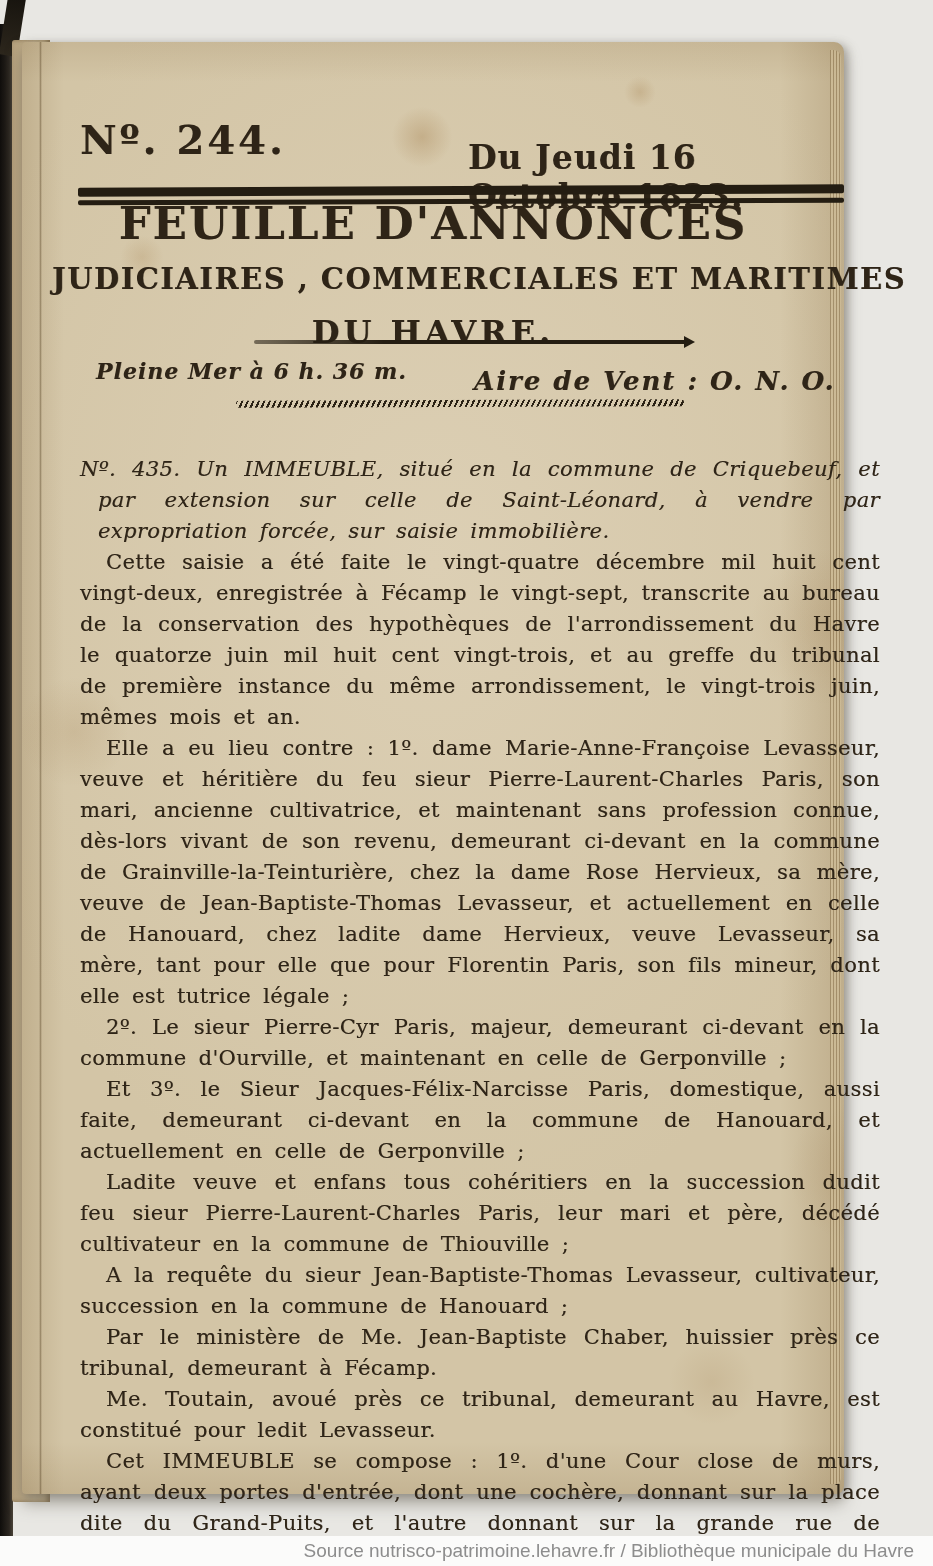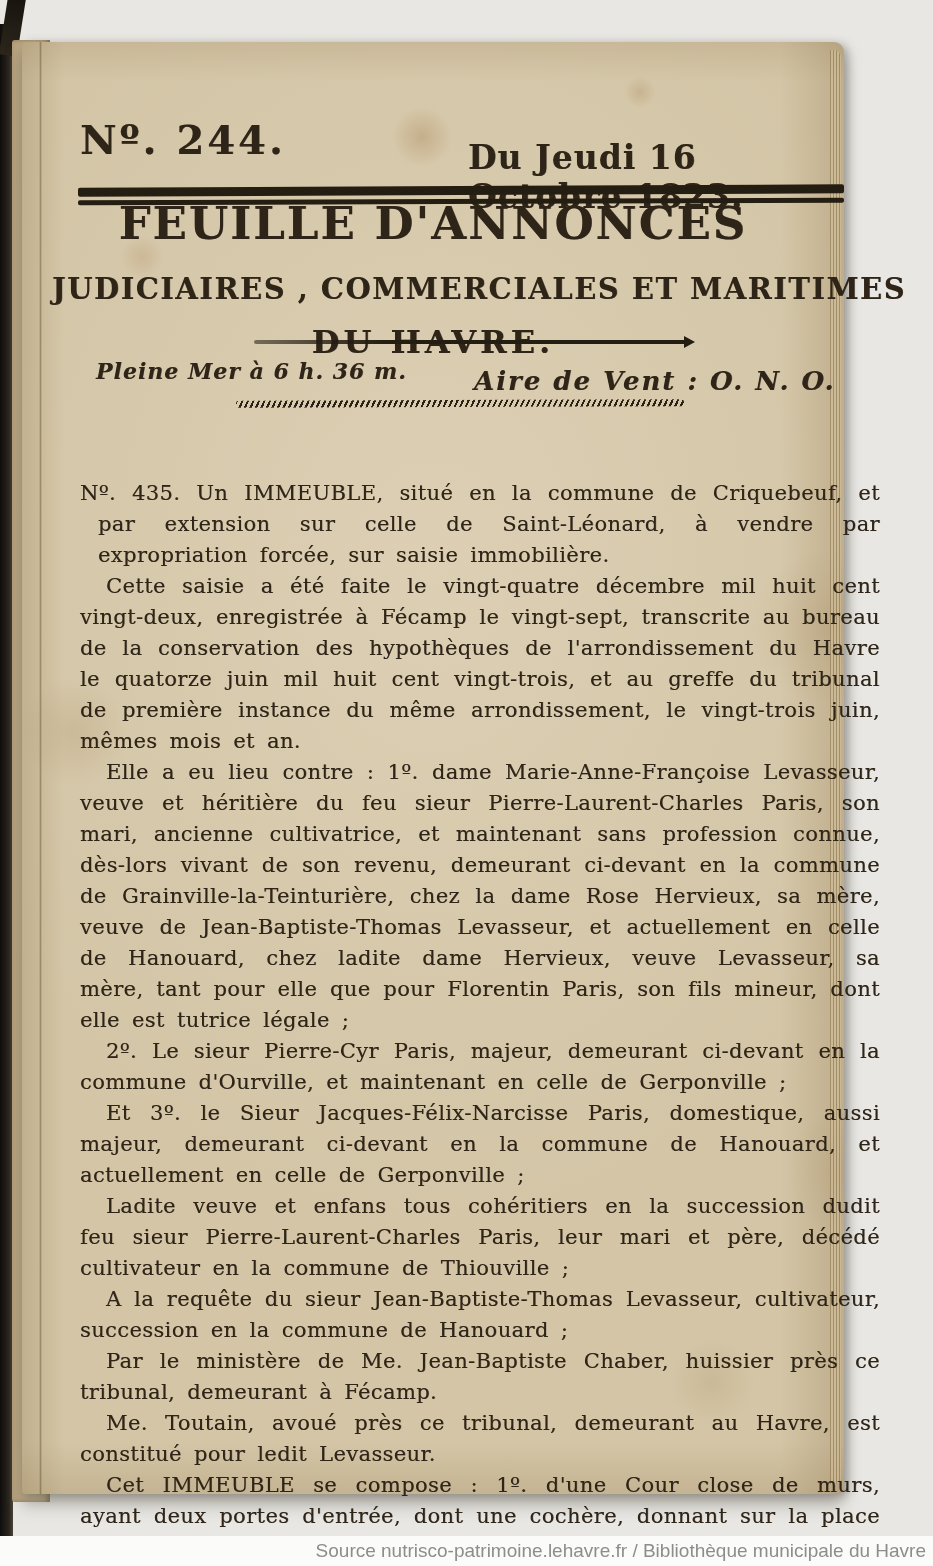--- a/index.html
+++ b/index.html
@@ -68,21 +68,21 @@
   .rules{position:absolute;left:56px;top:144px;width:766px;}
   .rule-a{height:9px;background:#241d12;border-radius:2px;transform:rotate(-.25deg);}
   .rule-b{height:5px;background:#241d12;border-radius:2px;margin-top:4px;transform:rotate(-.2deg);}
   .masthead{
     position:absolute;left:30px;right:30px;top:152px;text-align:center;
   }
   .mast-title{
     font-size:45px;font-weight:bold;letter-spacing:2px;line-height:60px;white-space:nowrap;
   }
   .mast-sub1{
-    font-size:29px;font-weight:bold;letter-spacing:1.5px;margin-top:18px;white-space:nowrap;
+    font-size:29px;font-weight:bold;letter-spacing:1.5px;margin-top:8px;white-space:nowrap;
   }
   .mast-sub2{
     font-size:32px;font-weight:bold;letter-spacing:4px;margin-top:17px;
   }
   .arrow-rule{
     position:absolute;left:232px;top:298px;width:432px;height:4px;
     background:linear-gradient(90deg,rgba(36,29,18,.55),#241d12 30%);
     border-radius:2px;
   }
   .arrow-rule:after{
@@ -105,28 +105,28 @@
   .section-heading{
     position:absolute;left:0;right:20px;top:372px;text-align:center;
     font-size:23px;font-weight:bold;letter-spacing:9px;
   }
   .article{
     position:absolute;left:58px;top:412px;width:800px;
     font-size:21px;line-height:31px;text-align:justify;
     word-spacing:5px;letter-spacing:.4px;
   }
   .article p{margin:0;text-indent:26px;}
-  .article p.p-intro{text-indent:-18px;padding-left:18px;margin-top:24px;}
+  .article p.p-intro{font-style:italic;text-indent:-18px;padding-left:18px;}
   
   .attribution-bar{
     position:absolute;left:0;right:0;bottom:0;height:30px;
     background:#fbfbfa;
     display:flex;align-items:center;justify-content:flex-end;
     font-family:"Liberation Sans", sans-serif;
-    font-size:19px;color:#8d8d8d;padding-right:7px;box-sizing:border-box;
+    font-size:19px;color:#8d8d8d;padding-right:19px;box-sizing:border-box;
   }
 </style>
 </head>
 <body>
 
 <div class="binding"></div>
 <div class="ribbon"></div>
 <div class="under-page"></div>
 
 <div class="page">
@@ -153,21 +153,21 @@
   <div class="wind ink">Aire de Vent : O. N. O.</div>
 
   <div class="squiggle"></div>
 
 
   <div class="article ink">
     <p class="p-intro">Nº. 435. Un IMMEUBLE, situé en la commune de Criquebeuf, et par extension sur celle de Saint-Léonard, à vendre par expropriation forcée, sur saisie immobilière.</p>
     <p>Cette saisie a été faite le vingt-quatre décembre mil huit cent vingt-deux, enregistrée à Fécamp le vingt-sept, transcrite au bureau de la conservation des hypothèques de l'arrondissement du Havre le quatorze juin mil huit cent vingt-trois, et au greffe du tribunal de première instance du même arrondissement, le vingt-trois juin, mêmes mois et an.</p>
     <p>Elle a eu lieu contre : 1º. dame Marie-Anne-Françoise Levasseur, veuve et héritière du feu sieur Pierre-Laurent-Charles Paris, son mari, ancienne cultivatrice, et maintenant sans profession connue, dès-lors vivant de son revenu, demeurant ci-devant en la commune de Grainville-la-Teinturière, chez la dame Rose Hervieux, sa mère, veuve de Jean-Baptiste-Thomas Levasseur, et actuellement en celle de Hanouard, chez ladite dame Hervieux, veuve Levasseur, sa mère, tant pour elle que pour Florentin Paris, son fils mineur, dont elle est tutrice légale ;</p>
     <p>2º. Le sieur Pierre-Cyr Paris, majeur, demeurant ci-devant en la commune d'Ourville, et maintenant en celle de Gerponville ;</p>
-    <p>Et 3º. le Sieur Jacques-Félix-Narcisse Paris, domestique, aussi majeur, demeurant ci-devant en la commune de Hanouard, et actuellement en celle de Gerponville ;</p>
+    <p>Et 3º. le Sieur Jacques-Félix-Narcisse Paris, domestique, aussi faite, demeurant ci-devant en la commune de Hanouard, et actuellement en celle de Gerponville ;</p>
     <p>Ladite veuve et enfans tous cohéritiers en la succession dudit feu sieur Pierre-Laurent-Charles Paris, leur mari et père, décédé cultivateur en la commune de Thiouville ;</p>
     <p>A la requête du sieur Jean-Baptiste-Thomas Levasseur, cultivateur, succession en la commune de Hanouard ;</p>
     <p>Par le ministère de Me. Jean-Baptiste Chaber, huissier près ce tribunal, demeurant à Fécamp.</p>
     <p>Me. Toutain, avoué près ce tribunal, demeurant au Havre, est constitué pour ledit Levasseur.</p>
     <p>Cet IMMEUBLE se compose : 1º. d'une Cour close de murs, ayant deux portes d'entrée, dont une cochère, donnant sur la place dite du Grand-Puits, et l'autre donnant sur la grande rue de Criquebeuf-Val-d'Yport, dans laquelle Cour est un puits, une maison à usage d'auberge, n'ayant que le</p>
   </div>
 </div>
 
 <div class="attribution-bar">
   <span>Source nutrisco-patrimoine.lehavre.fr / Bibliothèque municipale du Havre</span>

